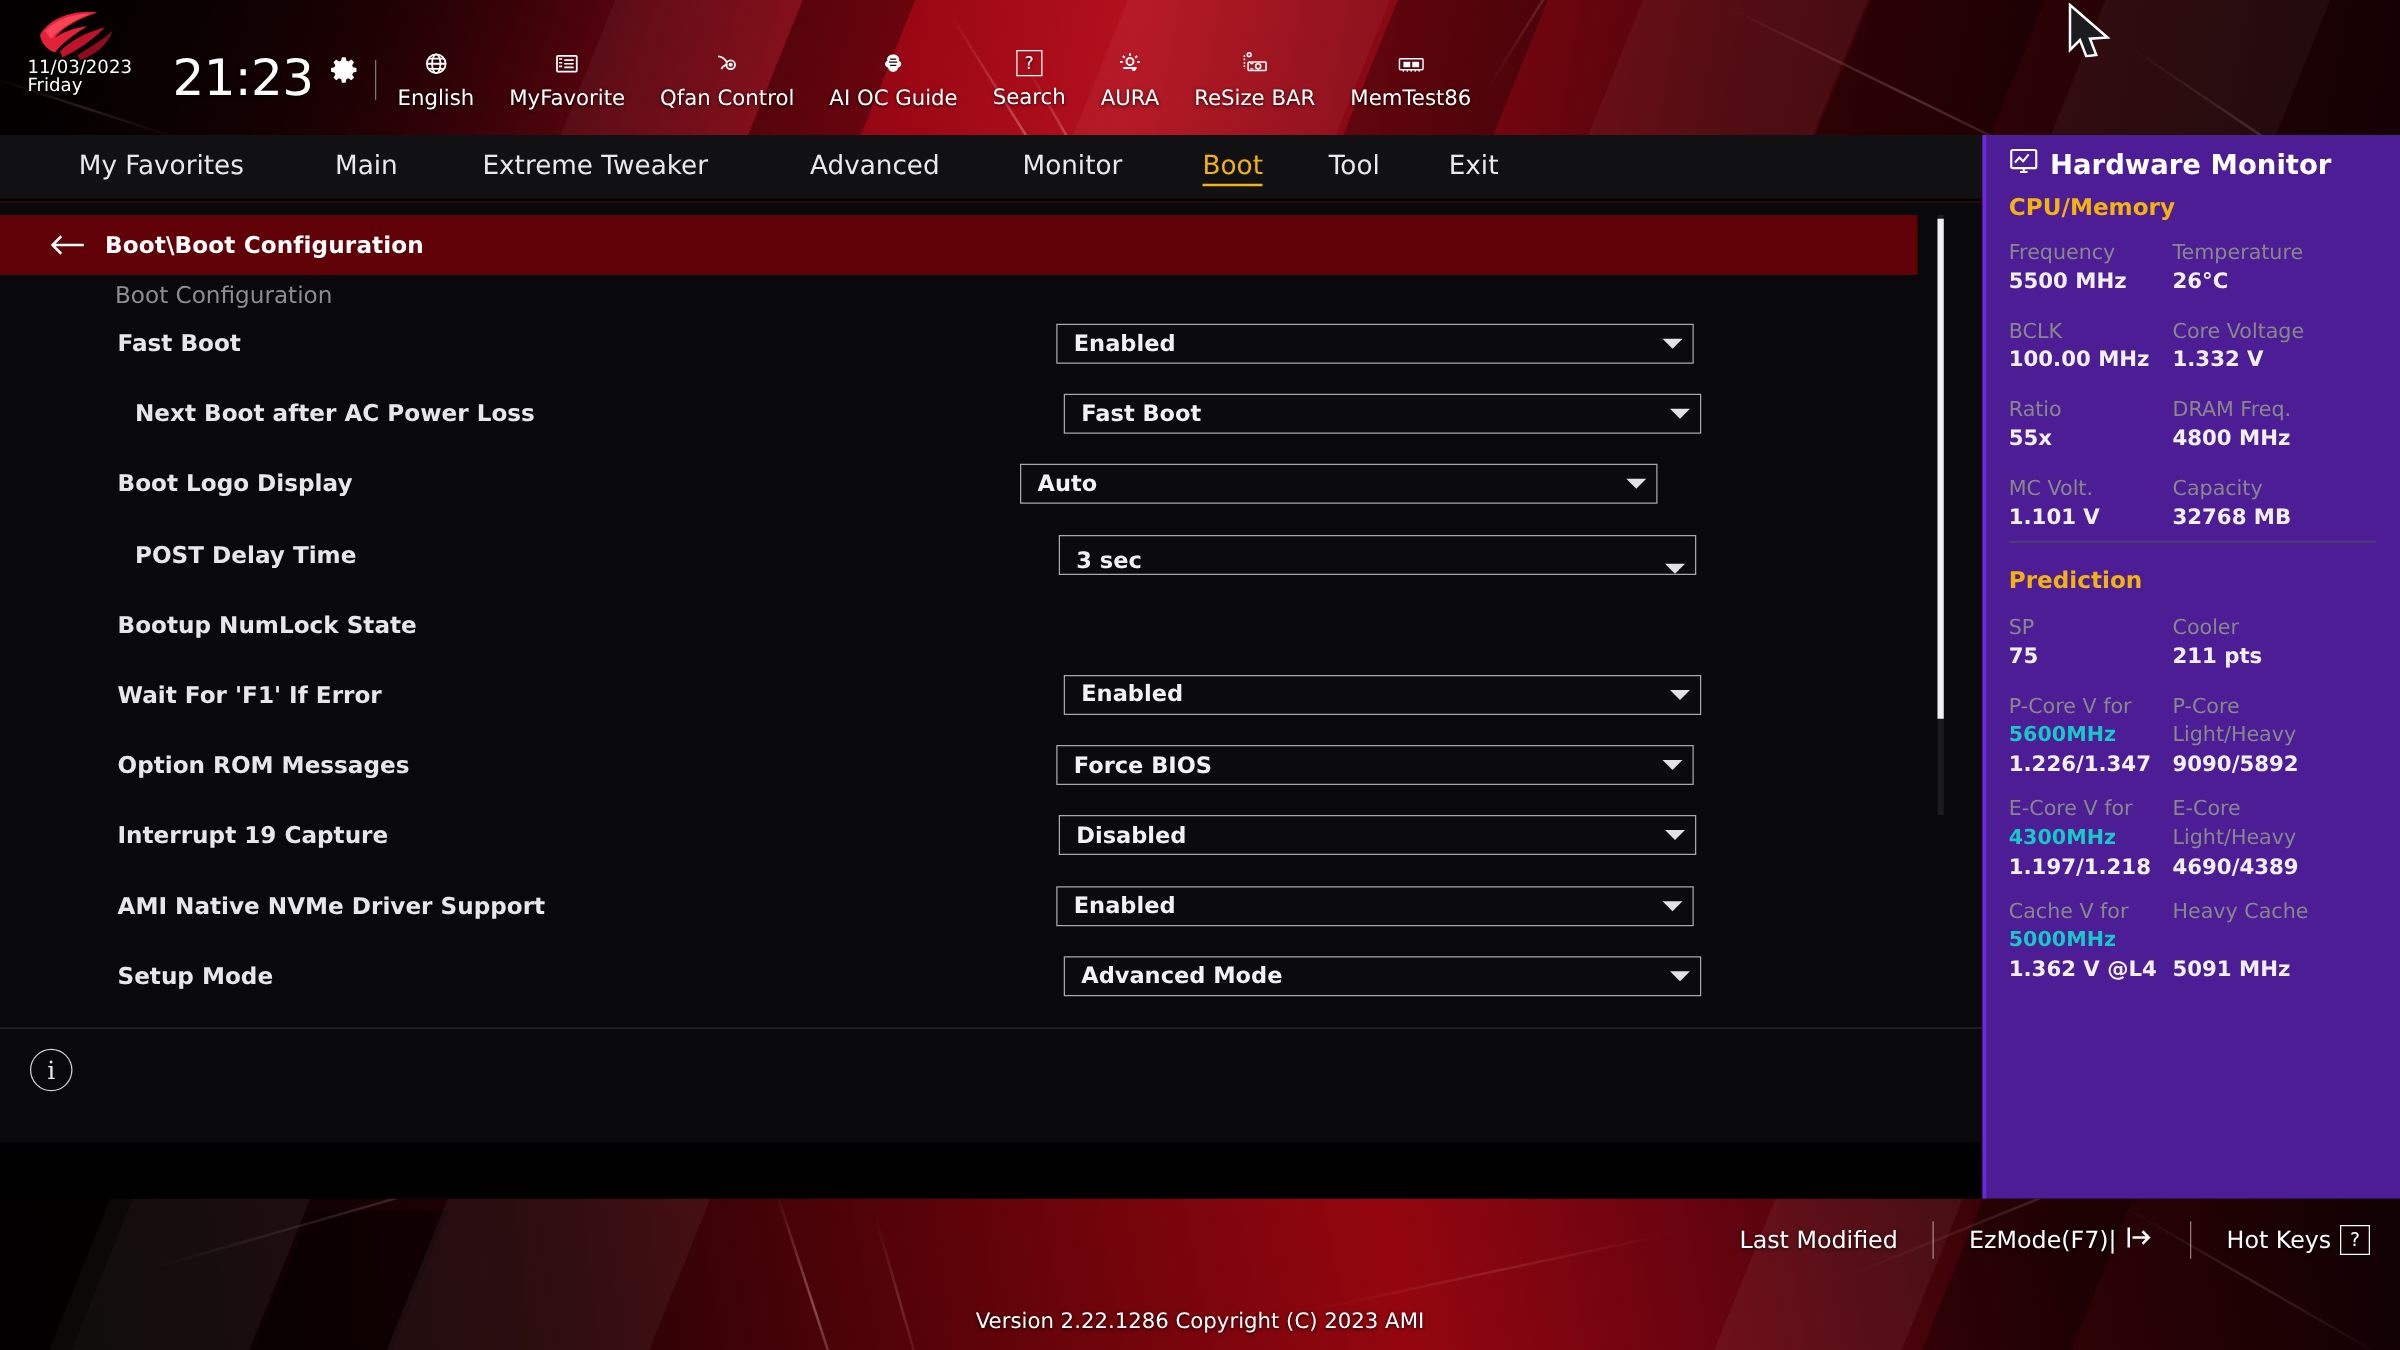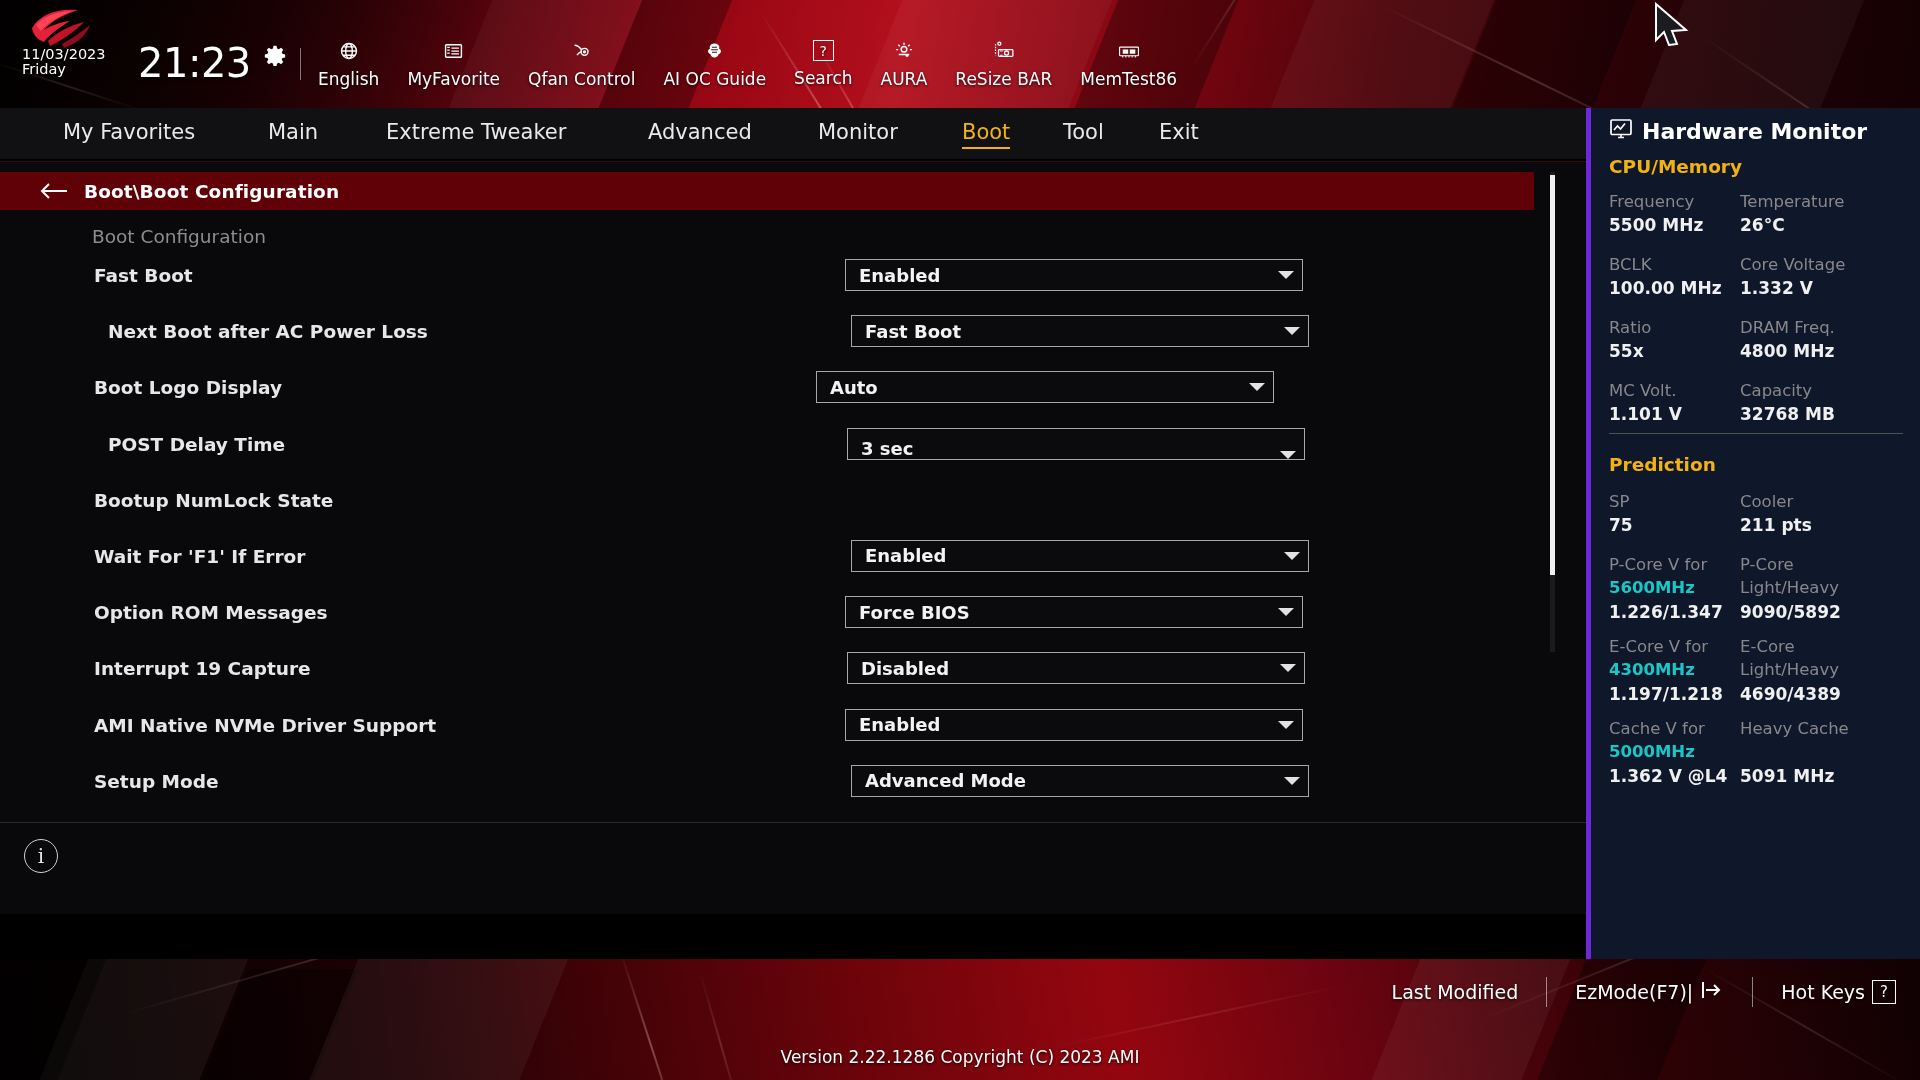--- a/index.html
+++ b/index.html
@@ -88,42 +88,42 @@
     content: ""; position: absolute; left: 0; right: 0; bottom: -2px; height: 2px; background: #f2b212;
   }
 
   
   .content {
     position: absolute; left: 0; top: 161px; width: 1586px; height: 661px;
     background: #09090b;
     border-top: 1px solid #3a0a0c;
   }
   .crumbbar {
-    position: absolute; left: 0; top: 10px; width: 1534px; height: 38px;
+    position: absolute; left: 0; top: 10px; width: 1534px; height: 48px;
     background: #600108;
     display: flex; align-items: center;
   }
   .crumb-back { margin-left: 40px; margin-right: 16px; display: flex; align-items: center; }
   .crumb-text { color: #fff; font-size: 18.5px; font-weight: 600; letter-spacing: .1px; }
 
   .group-title {
     position: absolute; left: 92px; top: 64px;
     color: #8d8d90; font-size: 18.5px;
   }
 
   .rows { position: absolute; left: 0; top: 92px; width: 1534px; }
   .row { position: relative; height: 56.2px; }
   .row-label {
     position: absolute; left: 94px; top: 11px;
     color: #e7e7e8; font-size: 18.5px; font-weight: 600; white-space: nowrap;
   }
   .row-label.indent { left: 108px; }
 
   .dropdown {
-    position: absolute; top: 5px; width: 458px; height: 32px;
+    position: absolute; top: 5px; width: 510px; height: 32px;
     border: 1.6px solid #a7a7a9; background: #0b0b0d;
     display: flex; align-items: center; justify-content: space-between;
     padding: 0 8px 0 13px;
   }
   .dropdown .val { color: #f2f2f3; font-size: 18px; font-weight: 600; white-space: nowrap; }
   .caret {
     width: 0; height: 0;
     border-left: 8px solid transparent; border-right: 8px solid transparent;
     border-top: 8px solid #e2e2e3;
   }
@@ -143,22 +143,22 @@
   .info-circle {
     position: absolute; left: 24px; top: 16px; width: 34px; height: 34px;
     border: 1.6px solid #cfcfd1; border-radius: 50%;
     display: flex; align-items: center; justify-content: center;
     color: #e6e6e7; font-size: 20px; font-family: "DejaVu Serif", serif;
   }
 
   
   .hwpanel {
     position: absolute; left: 1586px; top: 108px; width: 334px; height: 851px;
-    background: #0f172a;
-    border-left: 5px solid #6d28d9;
+    background: #4c1d95;
+    border-left: 3px solid #6d28d9;
   }
   .hw-head {
     position: absolute; left: 18px; top: 10px;
     display: flex; align-items: center; gap: 9px;
     color: #ffffff; font-size: 22px; font-weight: 600;
   }
   .hw-sect {
     position: absolute; left: 18px;
     color: #f2b212; font-size: 18.5px; font-weight: 600;
   }

